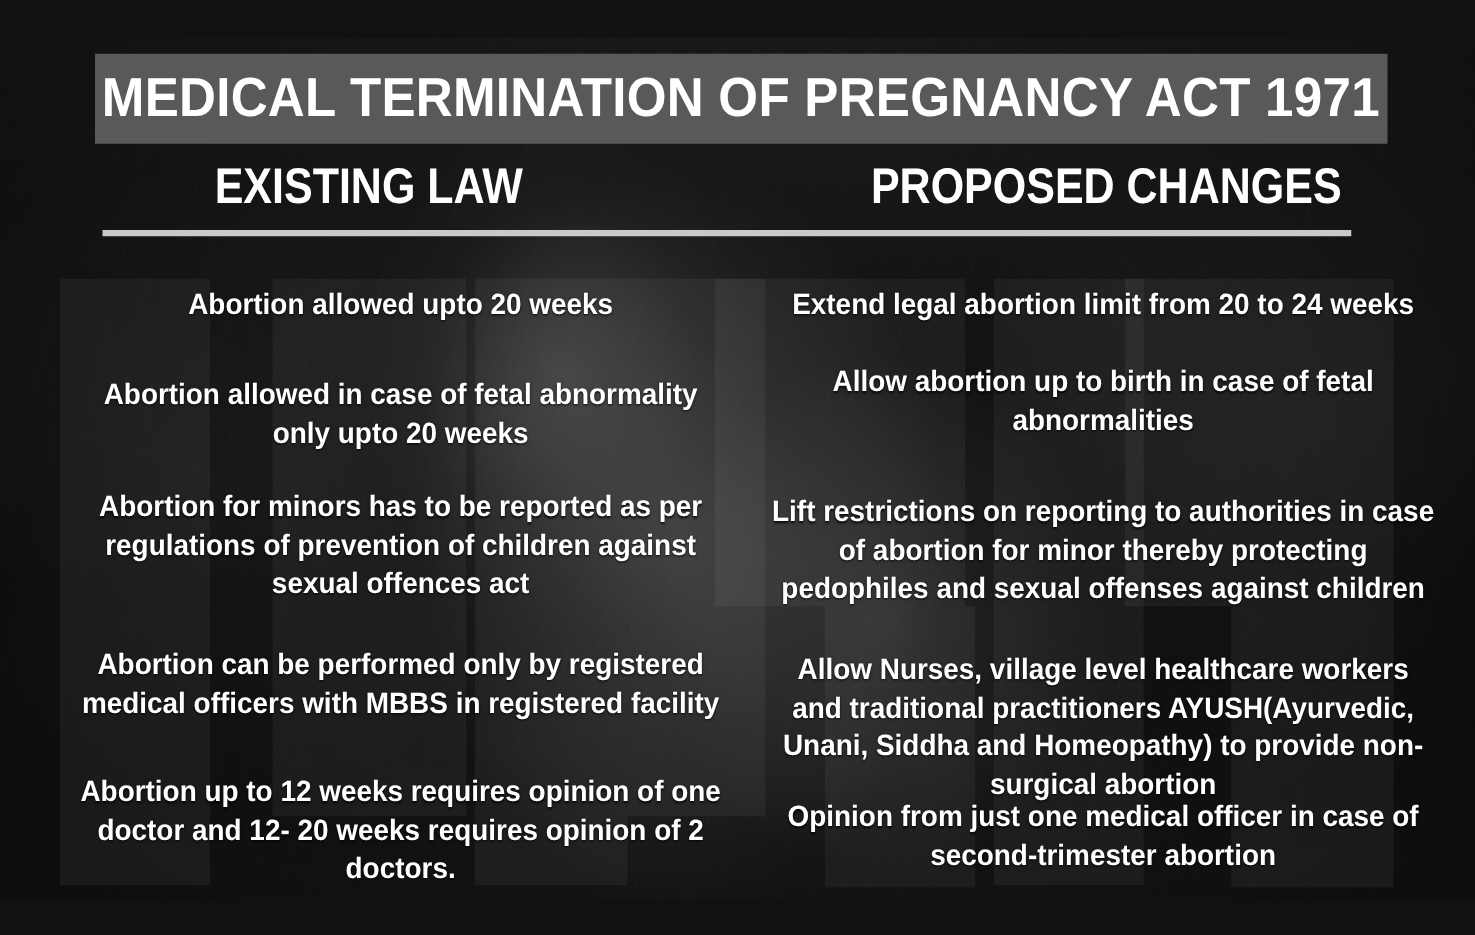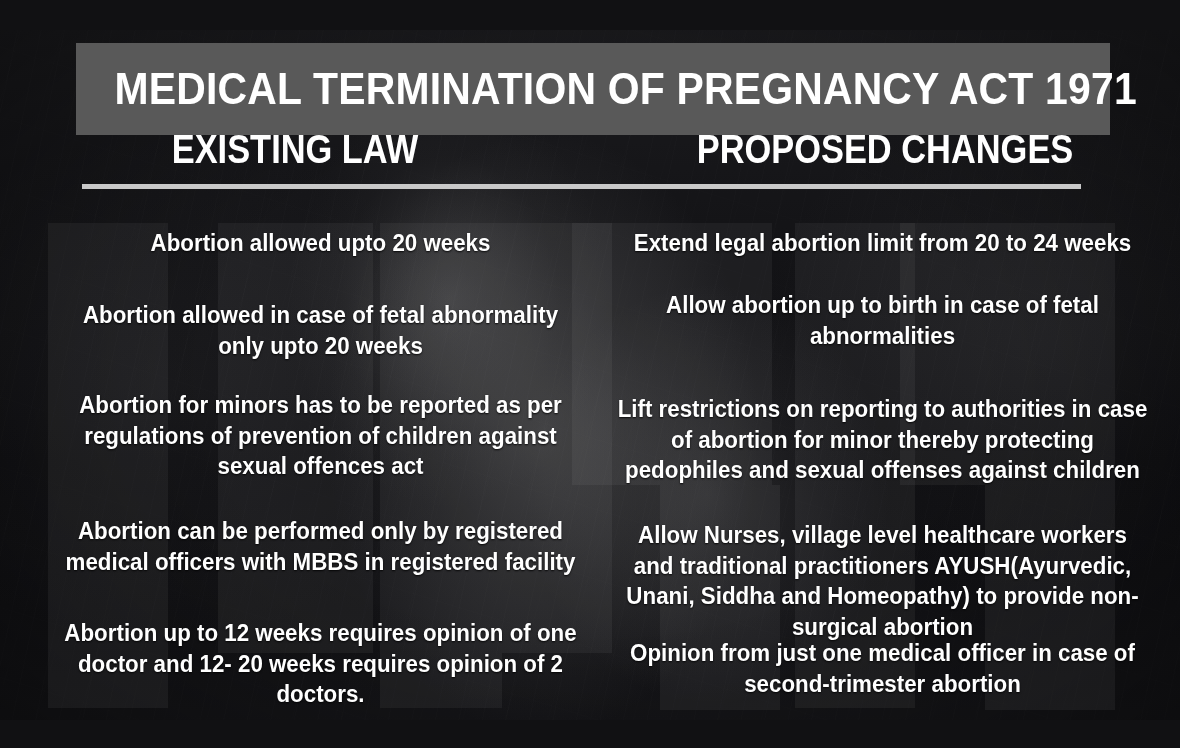--- a/index.html
+++ b/index.html
@@ -58,25 +58,25 @@
     position: absolute;
     background: rgba(235,235,235,0.055);
   }
 
   
   .title-banner {
     position: absolute;
     left: 76px;
     top: 43px;
     width: 1034px;
-    height: 92px;
+    height: 72px;
     background: #595959;
     display: flex;
     align-items: center;
-    justify-content: flex-start;
+    justify-content: center;
   }
   .title-text {
     color: #ffffff;
     font-size: 44px;
     font-weight: bold;
     letter-spacing: 0.2px;
     transform: scaleX(0.93);
     white-space: nowrap;
     line-height: 1;
   }

